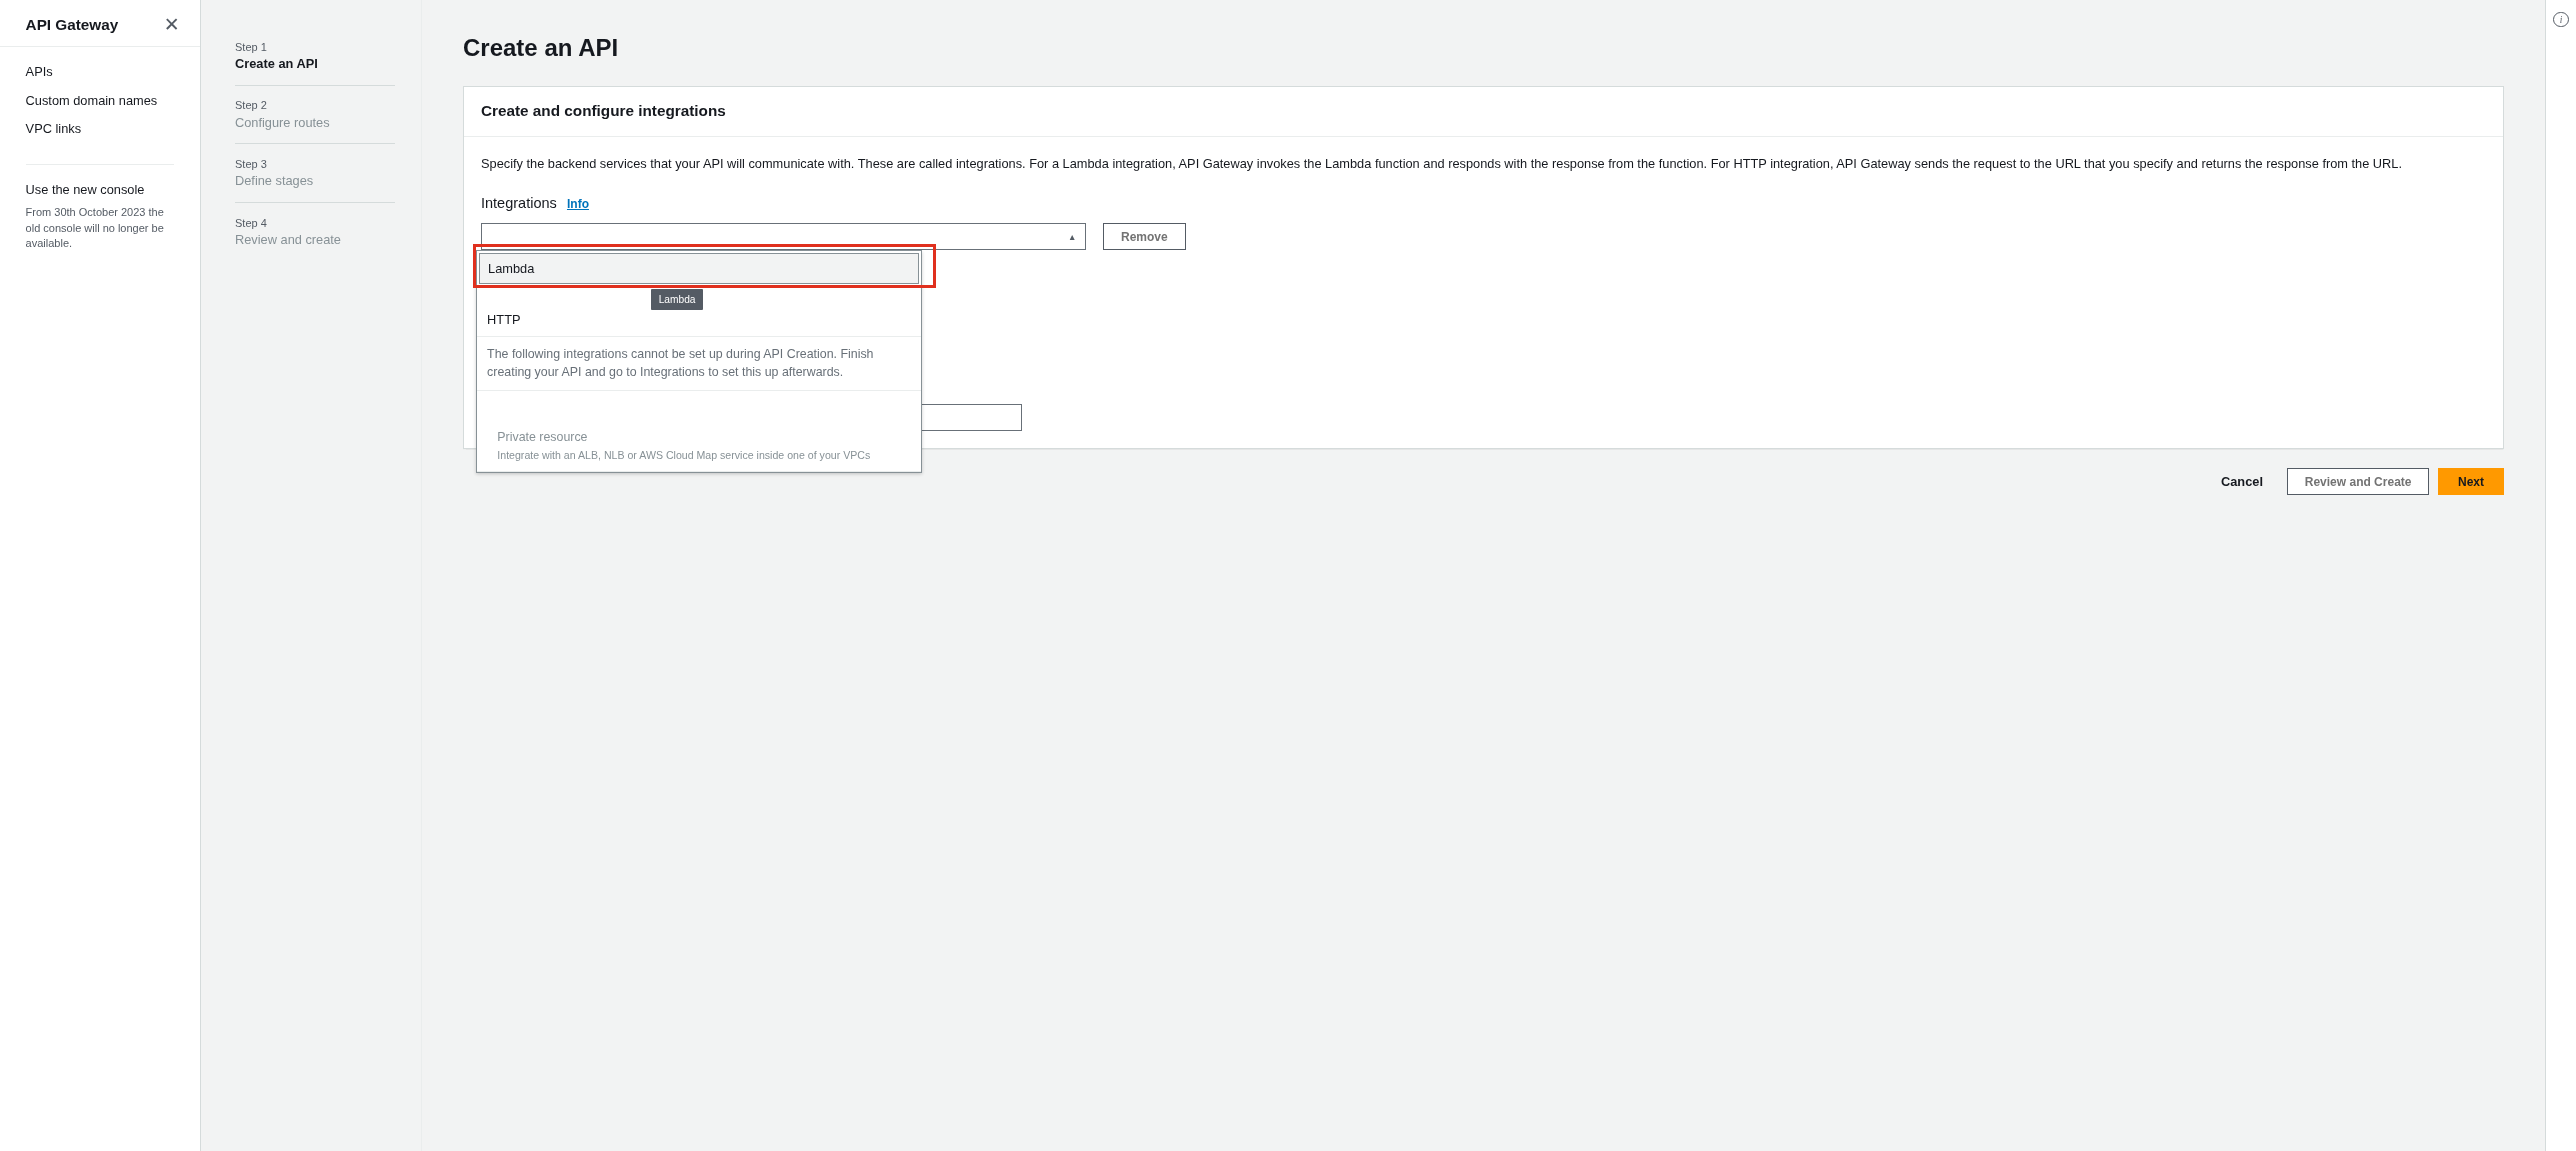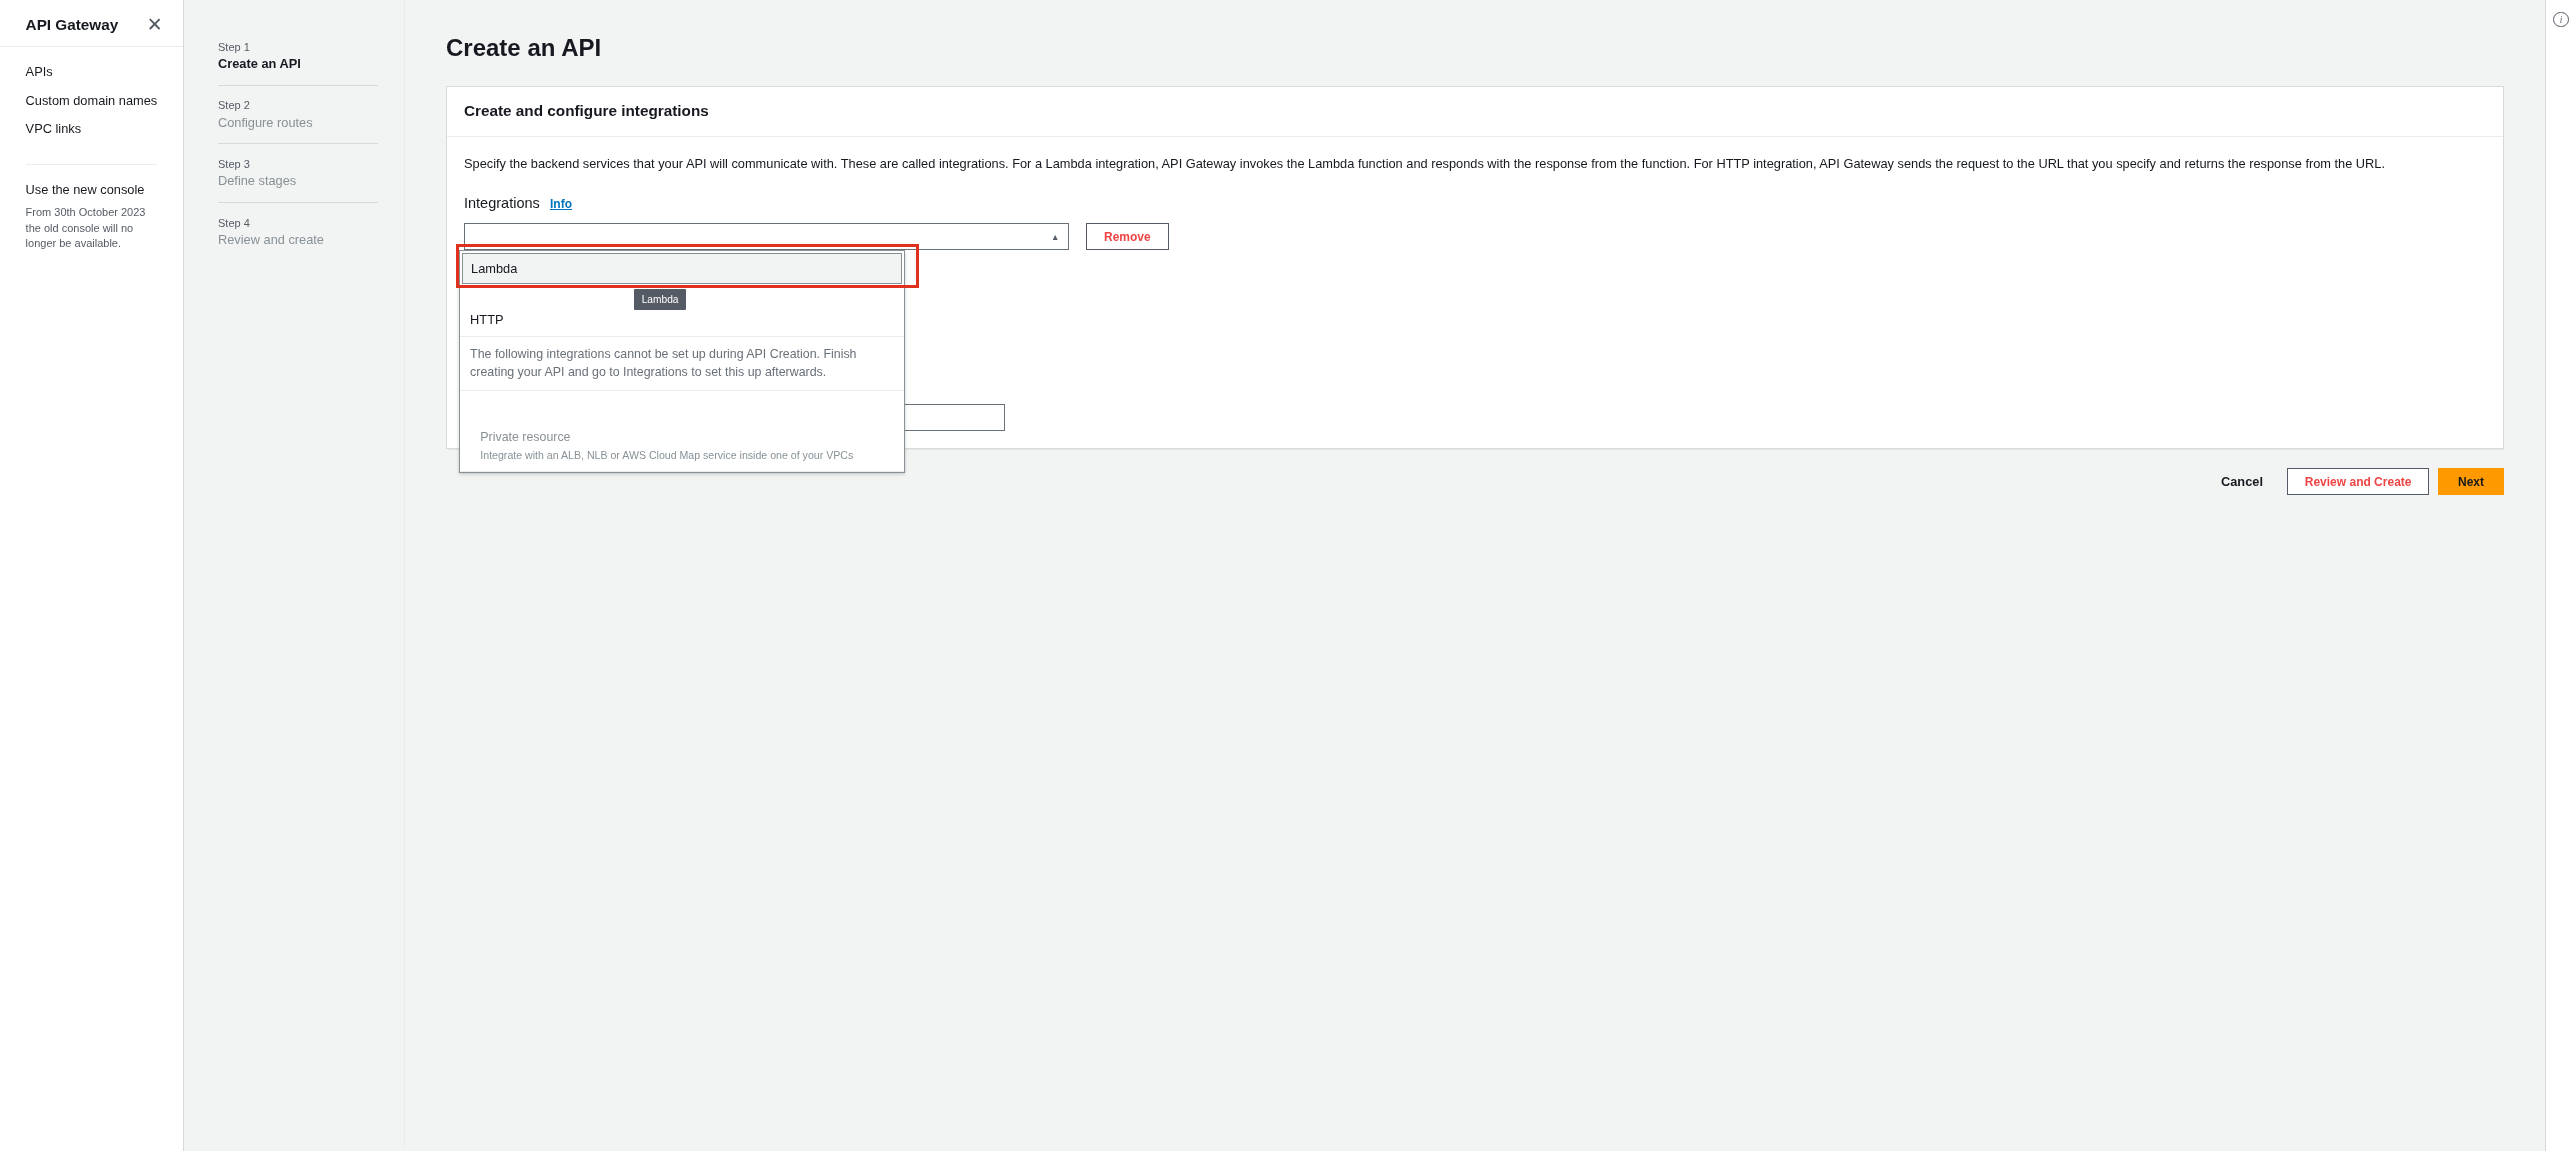--- a/index.html
+++ b/index.html
@@ -7,21 +7,21 @@
       font-family: "Amazon Ember", "Helvetica Neue", Arial, sans-serif;
       background: #f2f3f3;
       color: #16191f;
       font-size: 12px;
       display: flex;
       height: 100vh;
       overflow: hidden;
     }
     
     .sidebar {
-      width: 184px;
+      width: 201px;
       background: #fff;
       border-right: 0.9px solid #d5dbdb;
       flex-shrink: 0;
       display: flex;
       flex-direction: column;
     }
     .sidebar-header {
       padding: 15.3px 20.4px 12px 25.6px;
       display: flex;
       align-items: center;
@@ -176,21 +176,21 @@
     .select-caret {
       font-size: 8.5px;
       color: #545b64;
     }
     .remove-btn, .footer-btn {
       border: 0.9px solid #545b64;
       background: #fff;
       padding: 5.1px 17px;
       font-size: 12px;
       font-weight: 700;
-      color: #ef4444;
+      color: #737373;
       cursor: pointer;
     }
 
     
     .dropdown {
       position: absolute;
       top: 27px;
       left: -5.1px;
       right: 160px;
       width: 446px;

